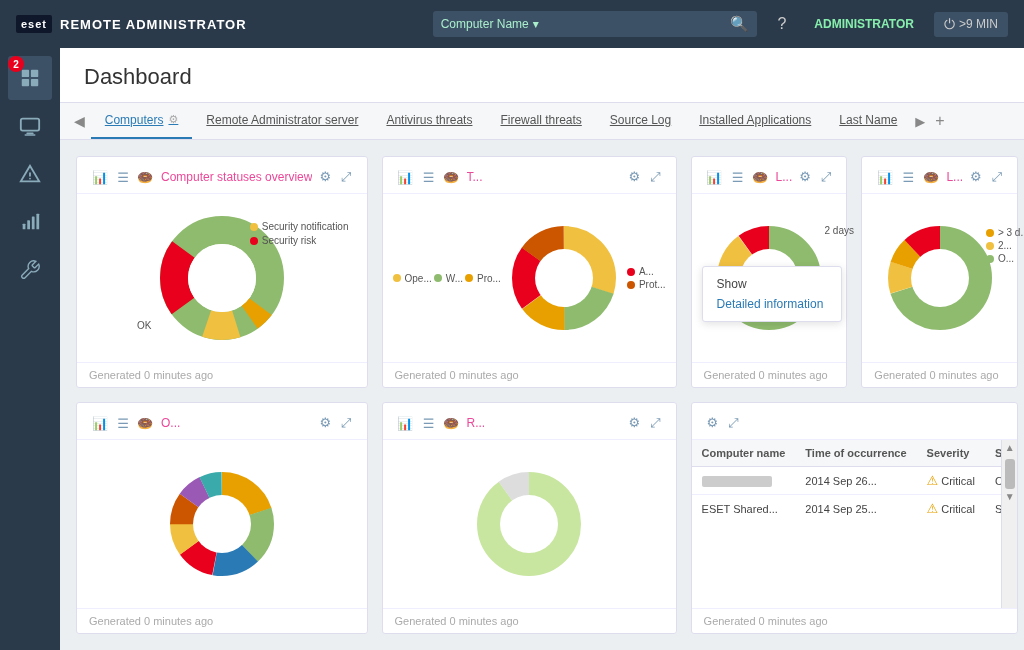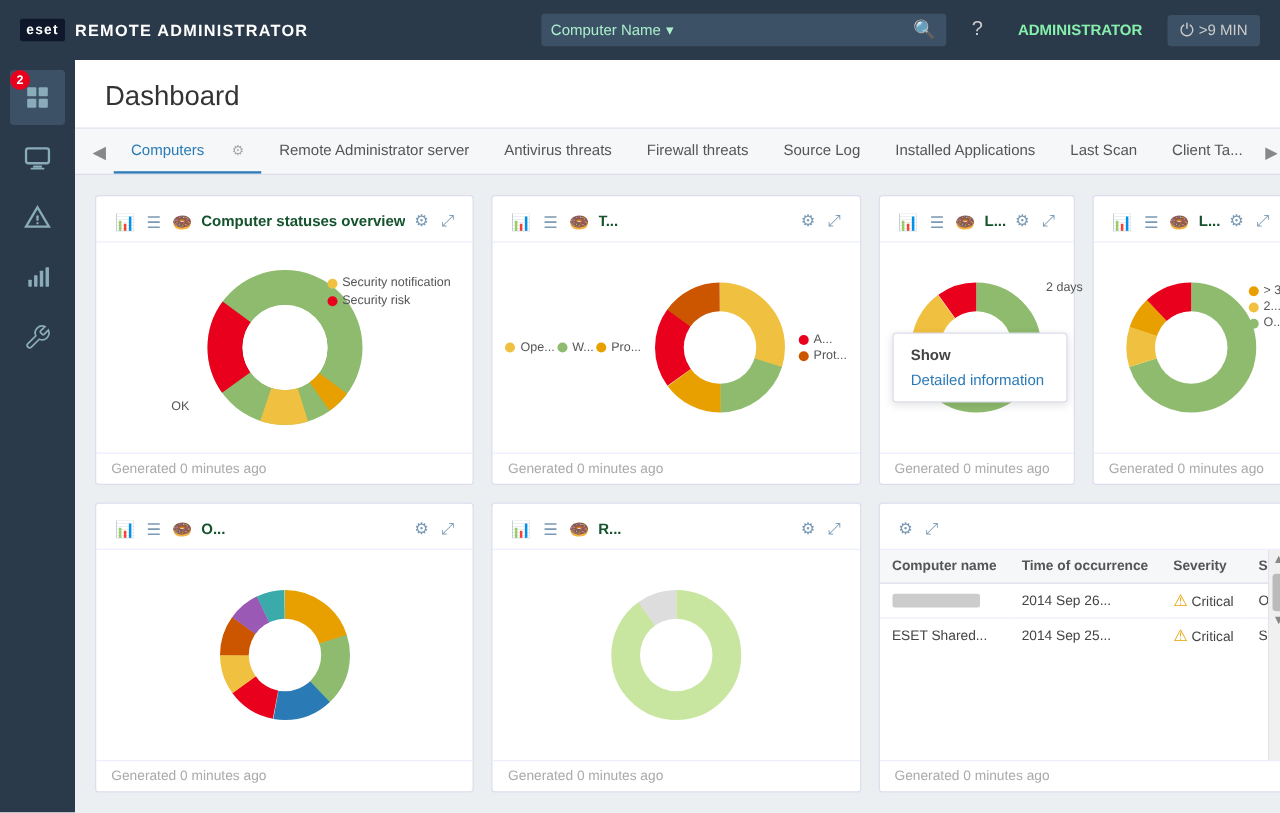--- a/index.html
+++ b/index.html
@@ -28,35 +28,35 @@
     .sidebar-item svg { width: 22px; height: 22px; fill: #8aabba; }
 
     
     .main { flex: 1; display: flex; flex-direction: column; overflow: hidden; }
     .page-header { background: #fff; padding: 16px 24px 12px; border-bottom: 1px solid #dde; }
     .page-title { font-size: 22px; font-weight: 300; color: #333; }
 
     
     .tabs-bar { background: #f5f7f8; border-bottom: 1px solid #dde; display: flex; align-items: center; padding: 0 8px; overflow: hidden; }
     .tabs-collapse { color: #888; padding: 8px 6px; cursor: pointer; font-size: 14px; }
-    .tab { display: flex; align-items: center; gap: 22px; padding: 10px 14px; font-size: 12px; color: #555; cursor: pointer; border-bottom: 2px solid transparent; white-space: nowrap; }
+    .tab { display: flex; align-items: flex-start; gap: 5px; padding: 10px 14px; font-size: 12px; color: #555; cursor: pointer; border-bottom: 2px solid transparent; white-space: nowrap; text-decoration: underline; }
     .tab.active { color: #2a7ab5; border-bottom: 2px solid #2a7ab5; }
     .tab-gear { font-size: 11px; color: #aaa; }
     .tabs-more { color: #888; padding: 8px 4px; cursor: pointer; }
     .tabs-add { color: #888; padding: 8px 6px; cursor: pointer; font-size: 16px; }
 
     
     .dashboard { flex: 1; overflow-y: auto; padding: 16px; display: grid; grid-template-columns: 1fr 1fr 1fr 1fr; grid-template-rows: auto auto; gap: 14px; }
 
     
     .card { background: #fff; border: 1px solid #dde; border-radius: 3px; display: flex; flex-direction: column; padding: 0; }
     .card-header { display: flex; align-items: center; gap: 4px; padding: 10px 12px 6px; border-bottom: 1px solid #eef; }
     .card-icon-bar { display: flex; gap: 3px; align-items: center; }
     .card-icon { font-size: 13px; color: #7a9ab5; cursor: pointer; padding: 2px 3px; border-radius: 2px; }
-    .card-title { flex: 1; font-size: 12px; color: #14532d; font-weight: 700; white-space: nowrap; overflow: hidden; text-overflow: ellipsis; }
+    .card-title { flex: 1; font-size: 12px; color: #ec4899; font-weight: 400; white-space: nowrap; overflow: hidden; text-overflow: ellipsis; }
     .card-actions { display: flex; gap: 4px; }
     .card-body { flex: 1; display: flex; align-items: center; justify-content: center; padding: 10px; position: relative; min-height: 160px; }
     .card-footer { padding: 6px 12px; font-size: 11px; color: #aaa; border-top: 1px solid #eef; }
 
     
     .card-wide { grid-column: 3 / 5; grid-row: 2 / 3; }
     .card-wide .card-body { flex-direction: column; align-items: stretch; padding: 0; min-height: auto; }
 
     
     .donut-wrap { position: relative; width: 130px; height: 130px; }
@@ -174,24 +174,21 @@
       <div class="tab">
         <span>Firewall threats</span>
       </div>
       <div class="tab">
         <span>Source Log</span>
       </div>
       <div class="tab">
         <span>Installed Applications</span>
       </div>
       <div class="tab">
-        <span>Last Scan</span>
-      </div>
-      <div class="tab">
-        <span>Client Ta...</span>
+        <span>Last Name</span>
       </div>
       <span class="tabs-more">▶</span>
       <span class="tabs-add">+</span>
     </div>
 
     <div class="dashboard">
 
       <div class="card" style="grid-column:1;grid-row:1;">
         <div class="card-header">
           <div class="card-icon-bar">
@@ -296,21 +293,21 @@
                 <circle cx="55" cy="55" r="40" fill="none" stroke="#8fbb6e" stroke-width="24" stroke-dasharray="188.5 62.8" stroke-dashoffset="0" transform="rotate(-90 55 55)"></circle>
                 <circle cx="55" cy="55" r="40" fill="none" stroke="#f0c040" stroke-width="24" stroke-dasharray="37.7 213" stroke-dashoffset="-188" transform="rotate(-90 55 55)"></circle>
                 <circle cx="55" cy="55" r="40" fill="none" stroke="#e8001c" stroke-width="24" stroke-dasharray="25.1 226.2" stroke-dashoffset="-226" transform="rotate(-90 55 55)"></circle>
                 <circle cx="55" cy="55" r="29" fill="white"></circle>
               </svg>
             </div>
             <div style="position:absolute;top:2px;right:-30px;font-size:10px;color:#555;">2 days</div>
           </div>
 
           <div class="tooltip-card" style="bottom:40px;left:10px;">
-            <div style="margin-bottom:6px;font-weight:bold;">Show</div>
+            <div style="margin-bottom:6px;">Show</div>
             <a class="detail-link">Detailed information</a>
           </div>
         </div>
         <div class="card-footer">Generated 0 minutes ago</div>
       </div>
 
       <div class="card" style="grid-column:4;grid-row:1;">
         <div class="card-header">
           <div class="card-icon-bar">
             <span class="card-icon">📊</span>

